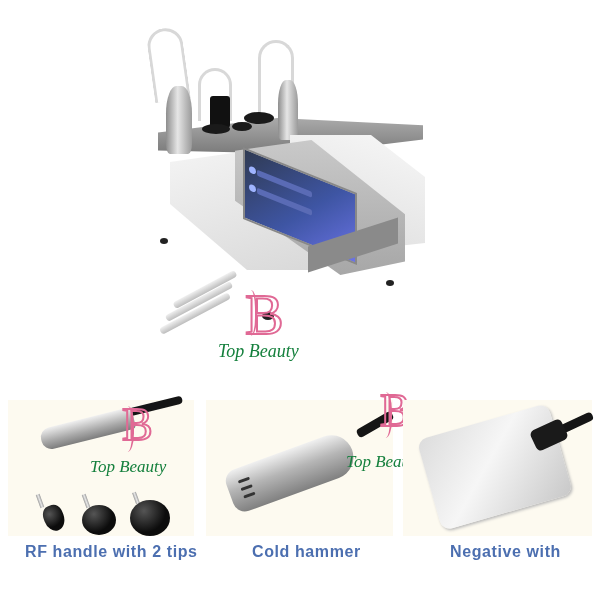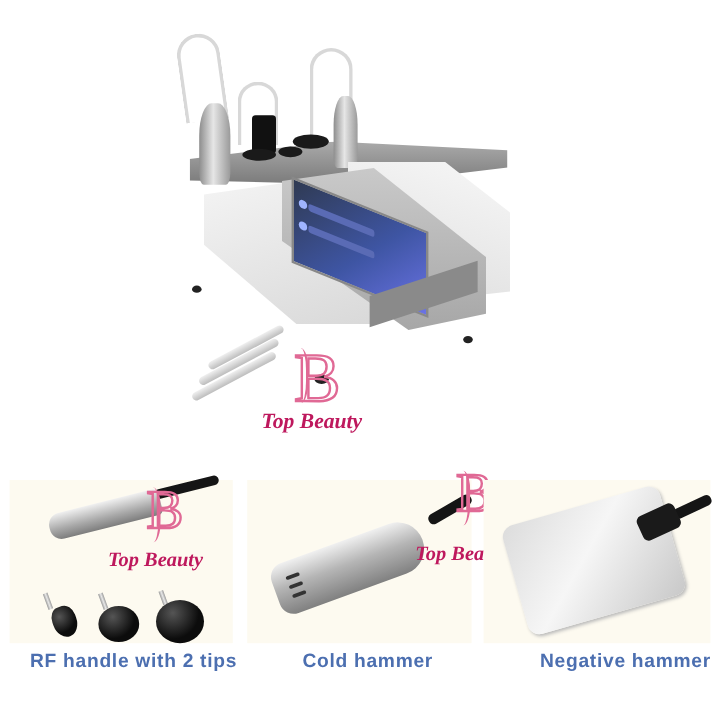--- a/index.html
+++ b/index.html
@@ -26,21 +26,21 @@
   .plug{background:#111;border-radius:3px;}
   .leads{left:20px;top:278px;width:90px;height:50px;}
   .lead{position:absolute;height:7px;background:linear-gradient(180deg,#f0f0f0,#bdbdbd);border-radius:4px;}
   .foot{background:#222;border-radius:50%;}
   
   .logo{color:#d64c83;}
   .logo-b{font-family:"Liberation Serif",serif;font-size:58px;line-height:1;color:transparent;
     -webkit-text-stroke:2px #e06995;font-weight:normal;}
   .logo-face{position:absolute;left:-4px;top:4px;width:14px;height:46px;border-right:2px solid #e06995;
     border-radius:0 40% 40% 0;}
-  .logo-text{font-family:"Liberation Serif",serif;font-style:italic;font-weight:bold;font-size:17px;color:#be185d;white-space:nowrap;}
+  .logo-text{font-family:"Liberation Serif",serif;font-style:italic;font-weight:normal;font-size:17px;color:#15803d;white-space:nowrap;}
   
   .panel{top:400px;height:136px;background:#fdfaf0;}
   .p1{left:8px;width:186px;}
   .p2{left:206px;width:187px;}
   .p3{left:403px;width:189px;}
   .caption{top:543px;font-size:16px;font-weight:bold;color:#4c6fb0;letter-spacing:0.6px;white-space:nowrap;}
   .tip{background:radial-gradient(circle at 35% 30%,#555,#0c0c0c 60%);border-radius:50%;}
   .pin{background:linear-gradient(90deg,#9a9a9a,#e8e8e8,#9a9a9a);}
   .rf-handle{left:40px;top:418px;width:95px;height:22px;background:linear-gradient(180deg,#f0f0f0,#a8a8a8 60%,#7d7d7d);
     border-radius:10px 4px 4px 10px;transform:rotate(-14deg);}
@@ -131,13 +131,13 @@
 </div>
 <div class="abs logo-text" style="left:346px;top:452px;">Top Beauty</div>
 
 <div class="abs caption" style="left:252px;">Cold hammer</div>
 
 <div class="abs panel p3"></div>
 <div class="abs plate"></div>
 <div class="abs plate-cable"></div>
 <div class="abs plate-plug"></div>
 
-<div class="abs caption" style="left:450px;">Negative hammer</div>
+<div class="abs caption" style="left:450px;">Negative with</div>
 
 </body></html>

